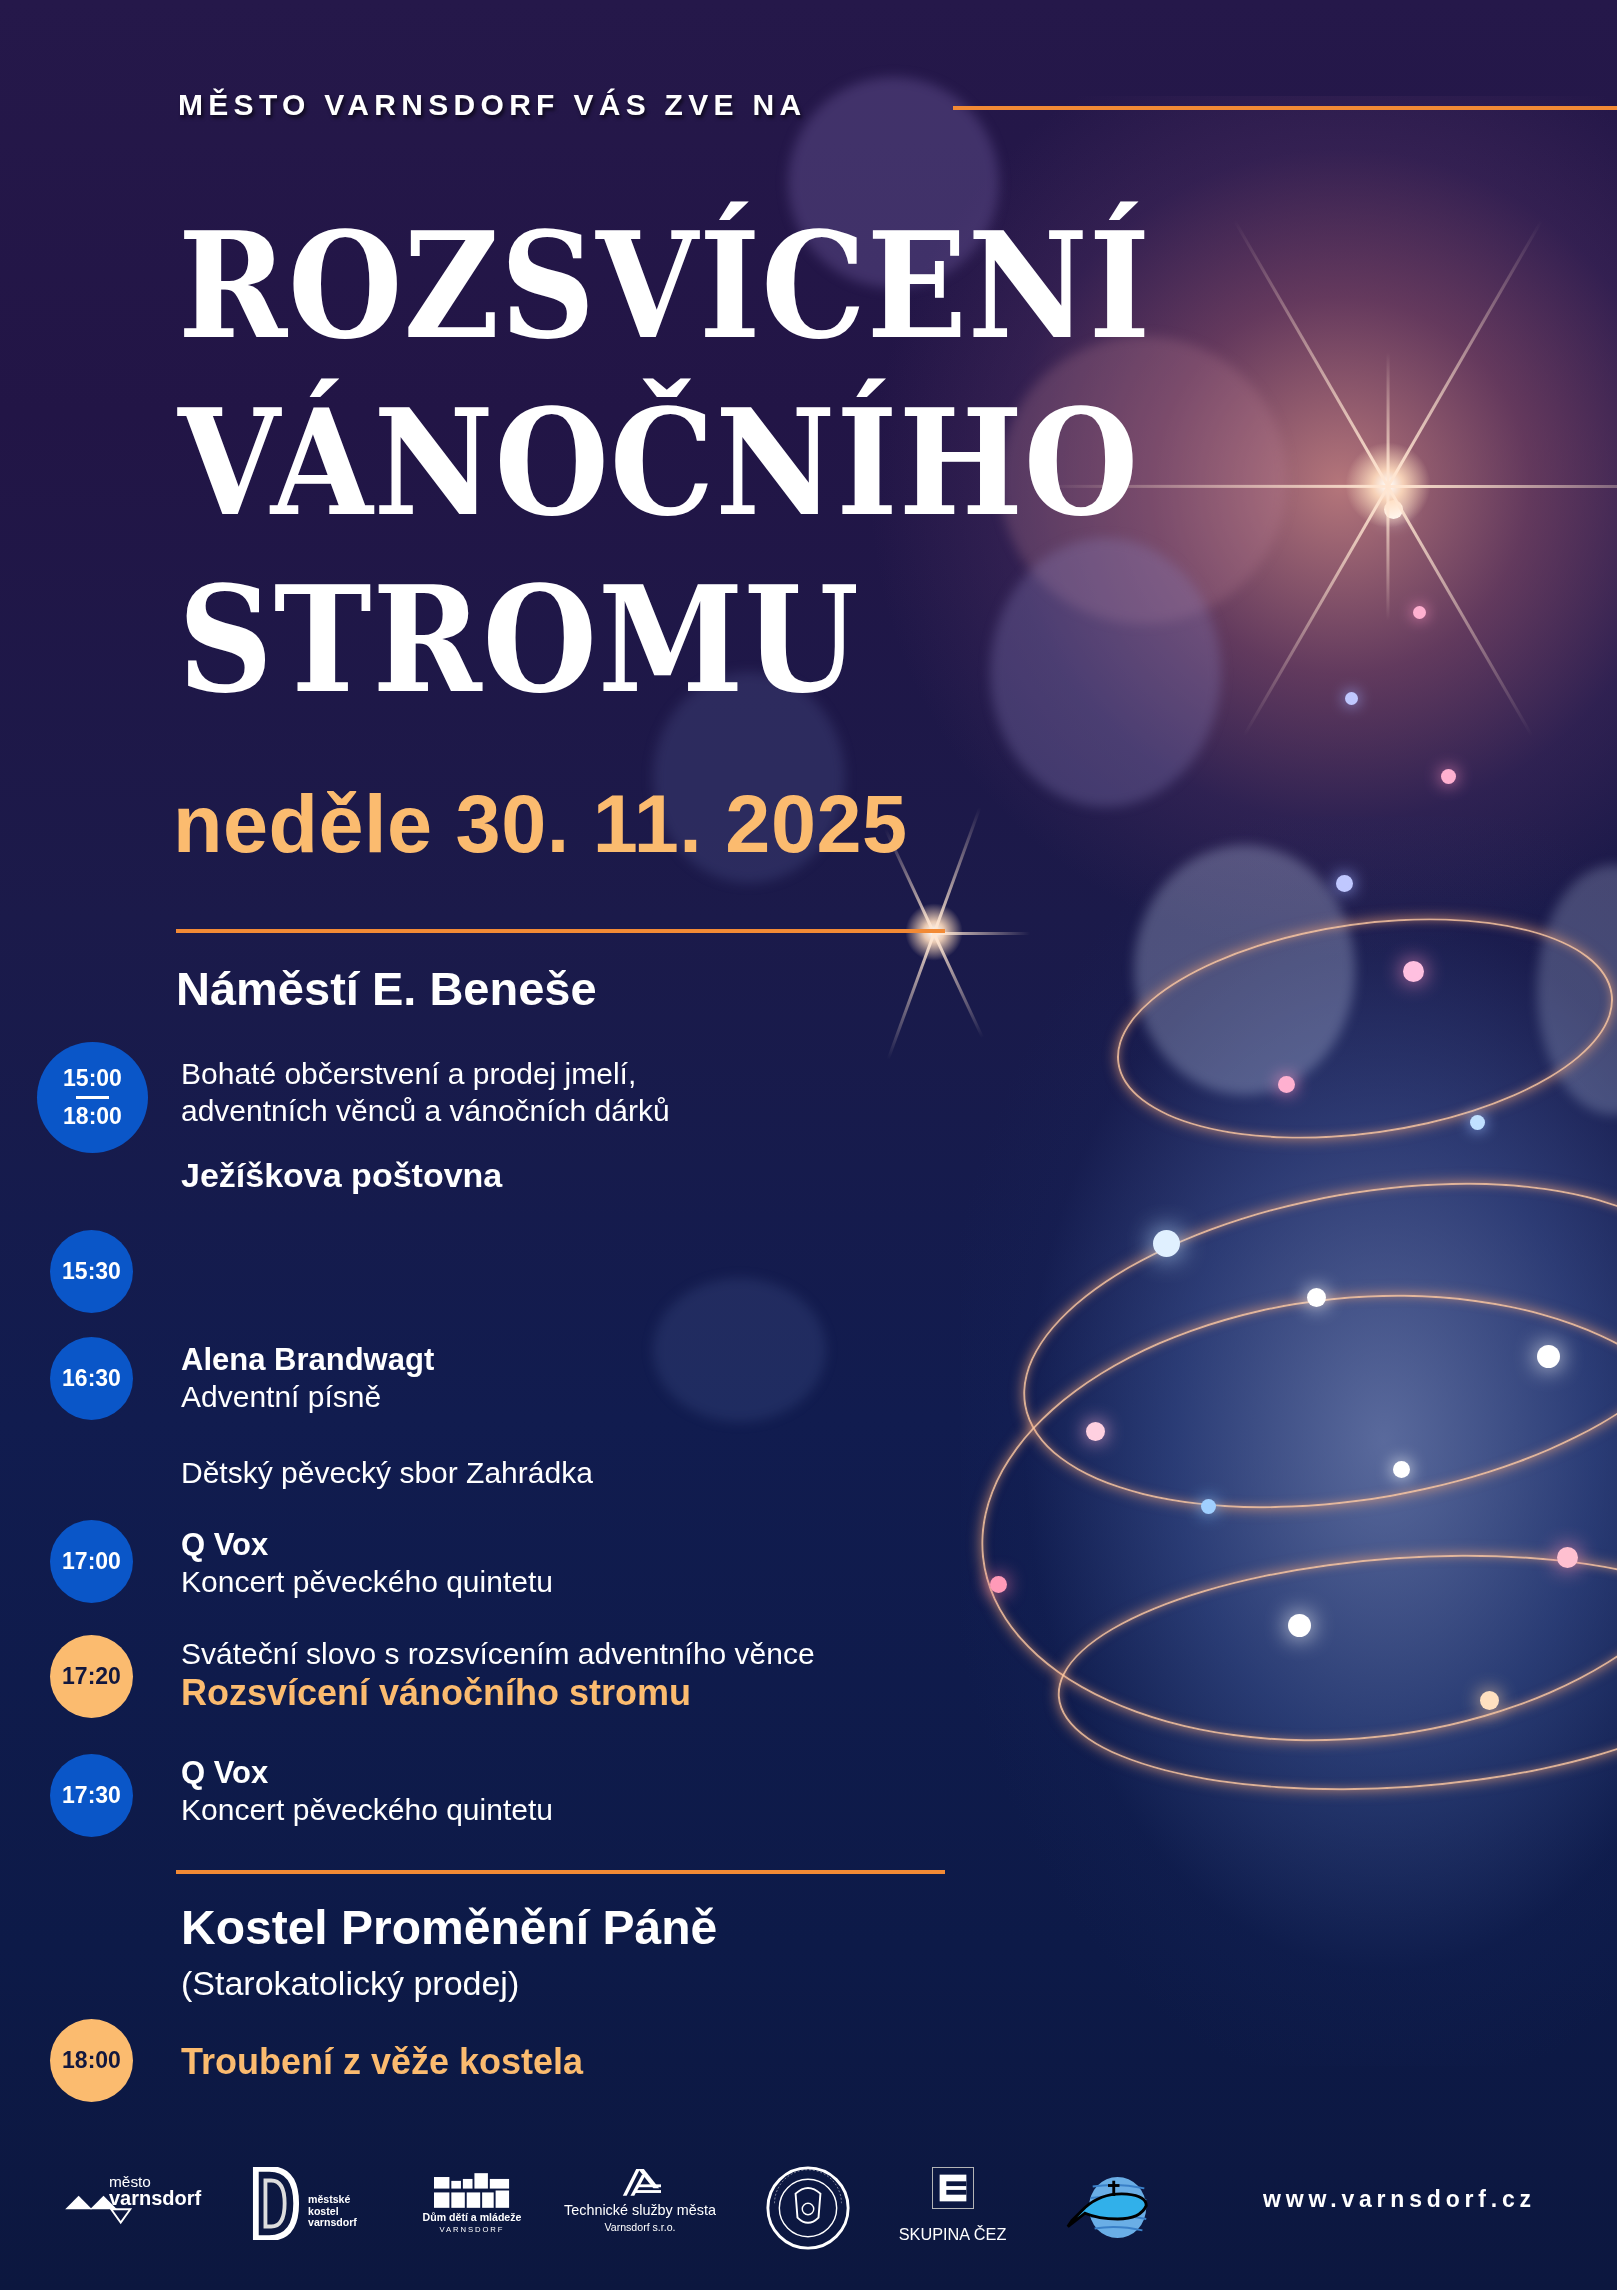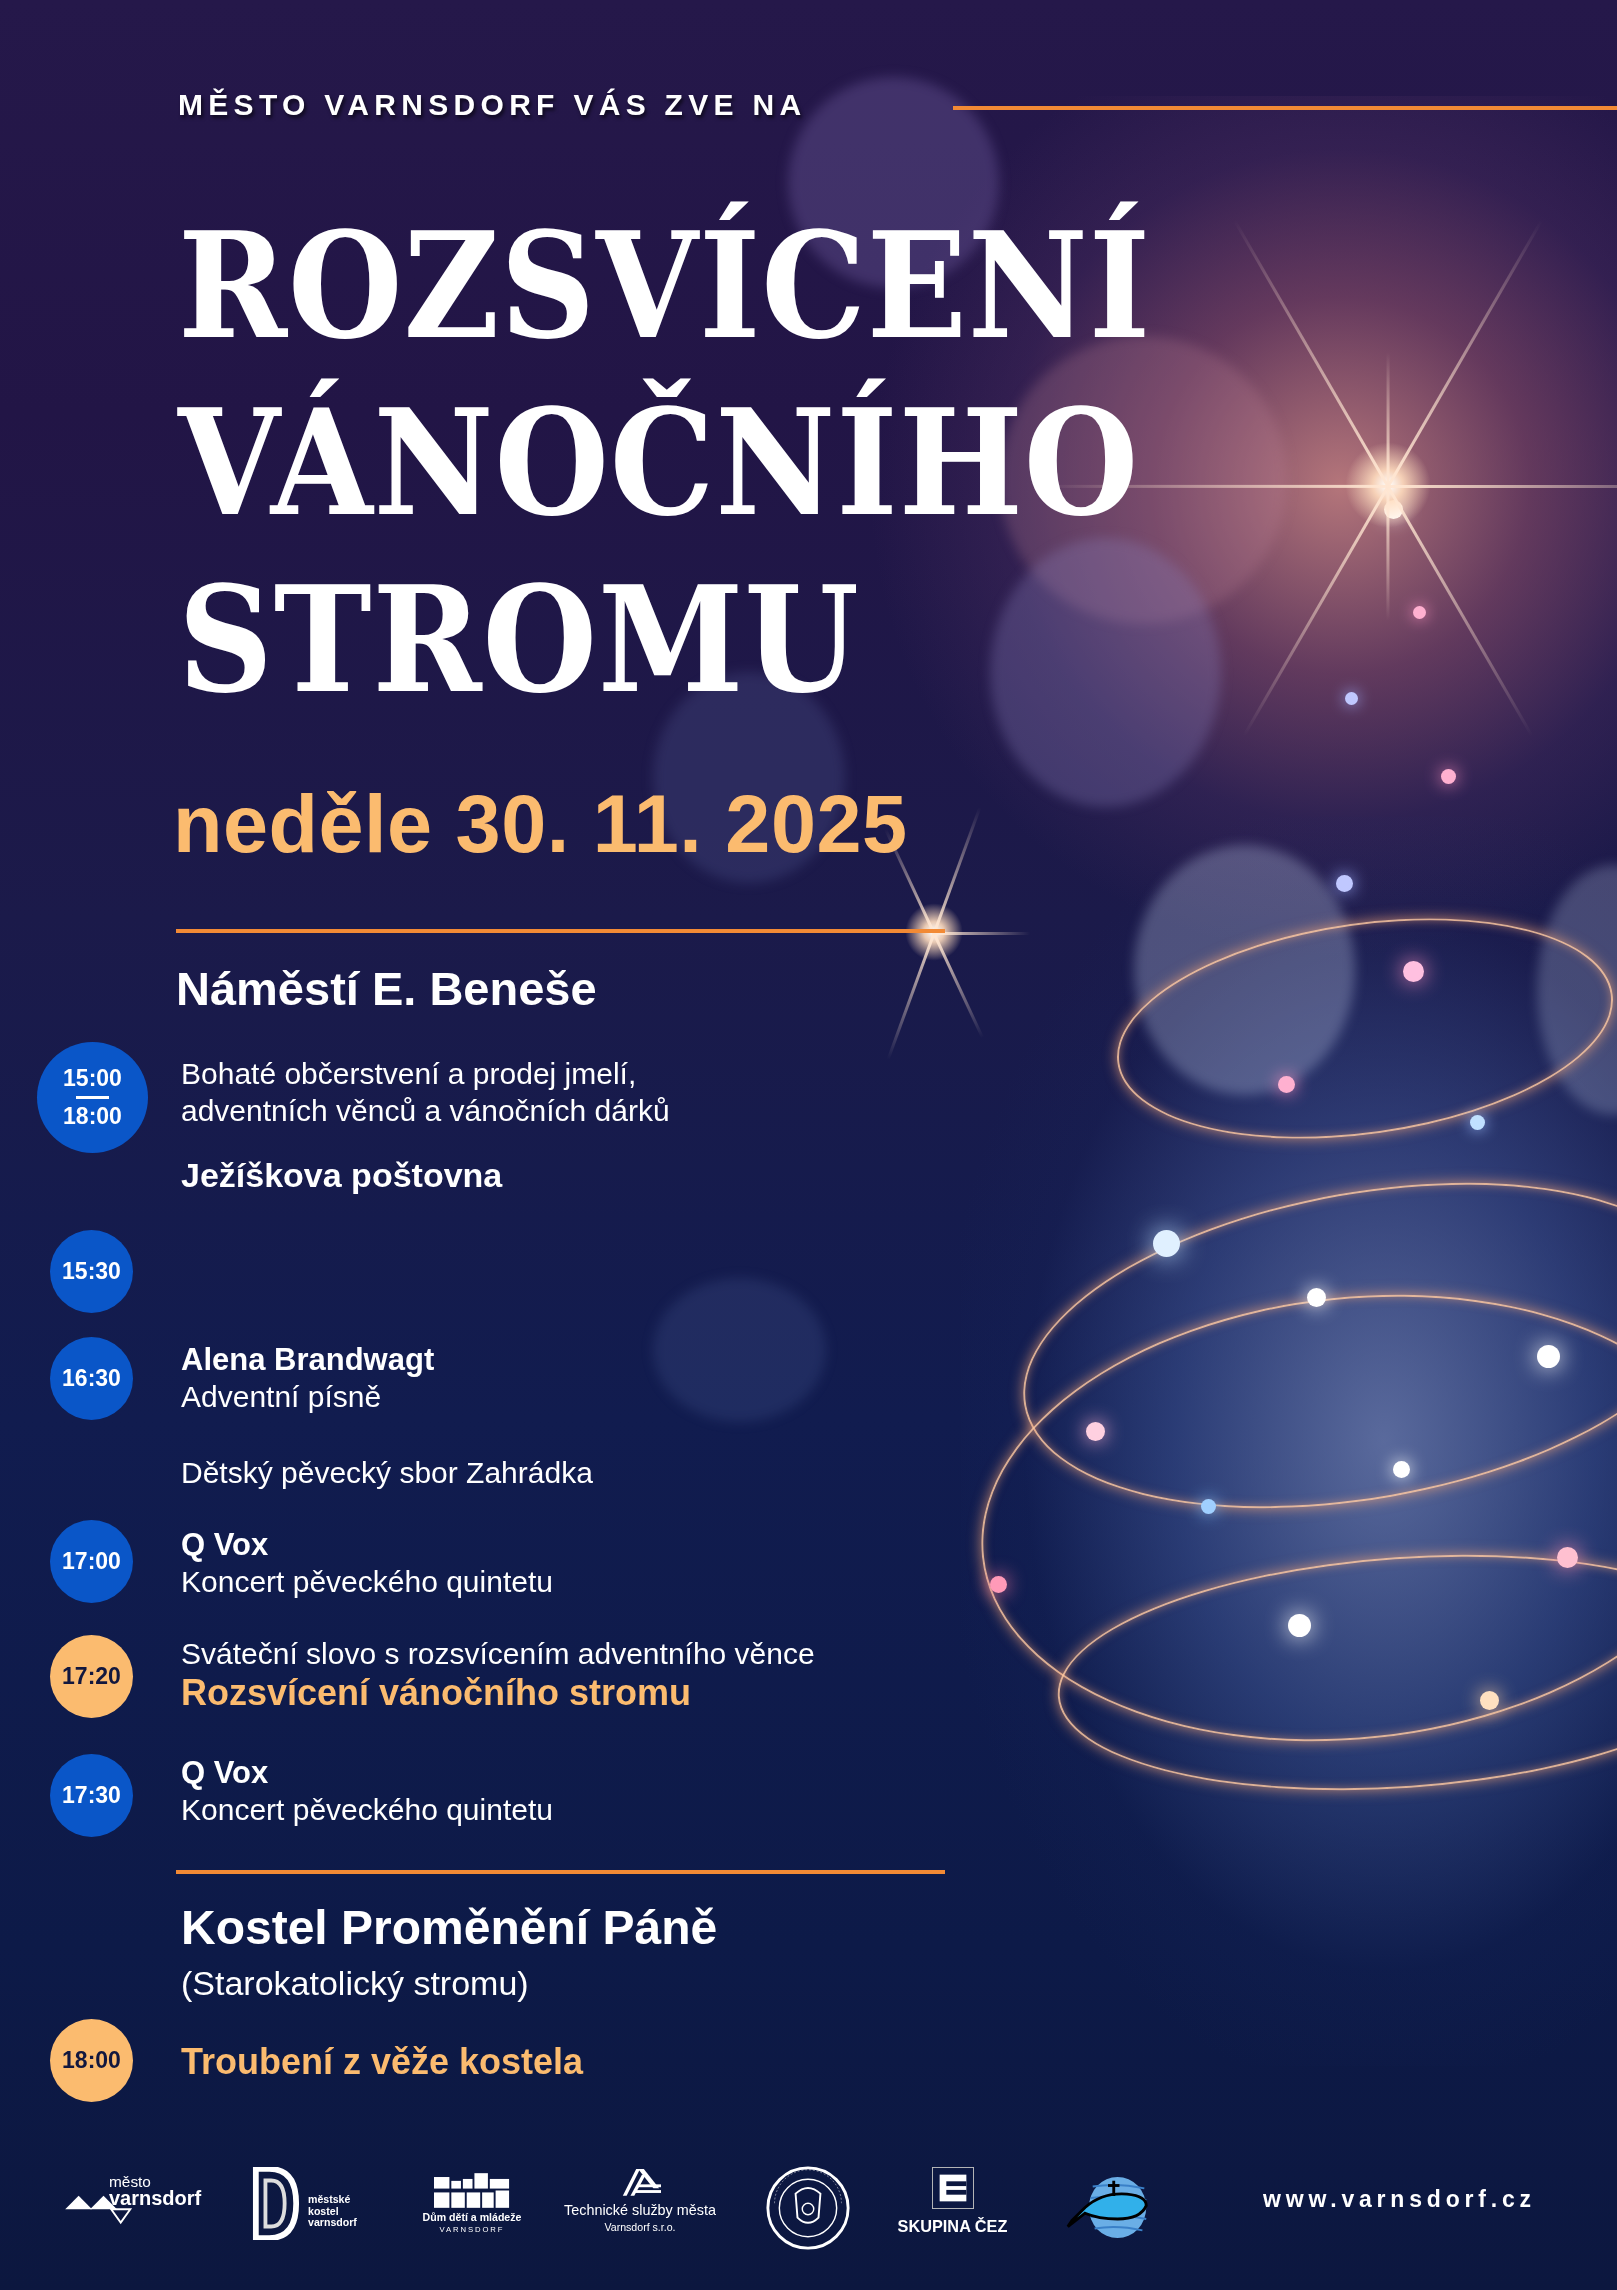--- a/index.html
+++ b/index.html
@@ -195,21 +195,21 @@
     <span>17:30</span>
   </div>
   <div class="item" style="top:1754px;">
     <div class="t-bold">Q Vox</div>
     <div class="t-light">Koncert pěveckého quintetu</div>
   </div>
 
   <div class="divider div2"></div>
 
   <div class="venue2">Kostel Proměnění Páně</div>
-  <div class="venue2-sub">(Starokatolický stromu)</div>
+  <div class="venue2-sub">(Starokatolický prodej)</div>
 
   <div class="badge orange" style="left:50px;top:2019px;width:83px;height:83px;">
     <span>18:00</span>
   </div>
   <div class="item t-orange" style="top:2041px;">Troubení z věže kostela</div>
 
   <div class="logo" style="left:65px;top:2169px;width:144px;height:67px;">
     <svg width="144" height="67" viewBox="0 0 150 70" style="position:absolute;left:0;top:0;">
       <polygon points="0,42 14,28 28,42" fill="#fff"></polygon>
       <polygon points="26,42 40,28 54,42" fill="#fff"></polygon>
@@ -270,21 +270,21 @@
     </svg>
   </div>
 
   <div class="logo" style="left:890px;top:2167px;width:125px;height:77px;text-align:center;">
     <svg width="42" height="42" viewBox="0 0 44 44" style="display:block;margin:0 auto;">
       <rect x="0.5" y="0.5" width="43" height="43" fill="none" stroke="#bbb" stroke-width="1"></rect>
       <rect x="8" y="8" width="28" height="28" fill="#fff"></rect>
       <rect x="15" y="15" width="21" height="5" fill="#0c173f"></rect>
       <rect x="15" y="24" width="21" height="5" fill="#0c173f"></rect>
     </svg>
-    <div style="font-size:16.3px;font-weight:700;margin-top:8px;white-space:nowrap;">SKUPINA ČEZ</div>
+    <div style="font-size:16.3px;font-weight:400;margin-top:16px;white-space:nowrap;">SKUPINA ČEZ</div>
   </div>
 
   <div class="logo" style="left:1064px;top:2175px;width:88px;height:65px;">
     <svg width="88" height="65" viewBox="0 0 92 68">
       <ellipse cx="56" cy="34" rx="30" ry="32" fill="#6aaee6"></ellipse>
       <path d="M30 12 Q56 8 84 14 M28 24 Q56 20 86 26 M28 44 Q56 40 86 46 M32 56 Q56 52 82 58" stroke="#3a80c8" stroke-width="2" fill="none"></path>
       <path d="M8 48 L22 34 Q40 18 66 20 Q86 22 86 32 Q80 46 56 46 Q36 46 22 40 L4 54 Z" fill="#31b0ea" stroke="#000" stroke-width="3"></path>
       <line x1="52" y1="6" x2="52" y2="22" stroke="#000" stroke-width="3"></line>
       <line x1="46" y1="11" x2="58" y2="11" stroke="#000" stroke-width="3"></line>
     </svg>

